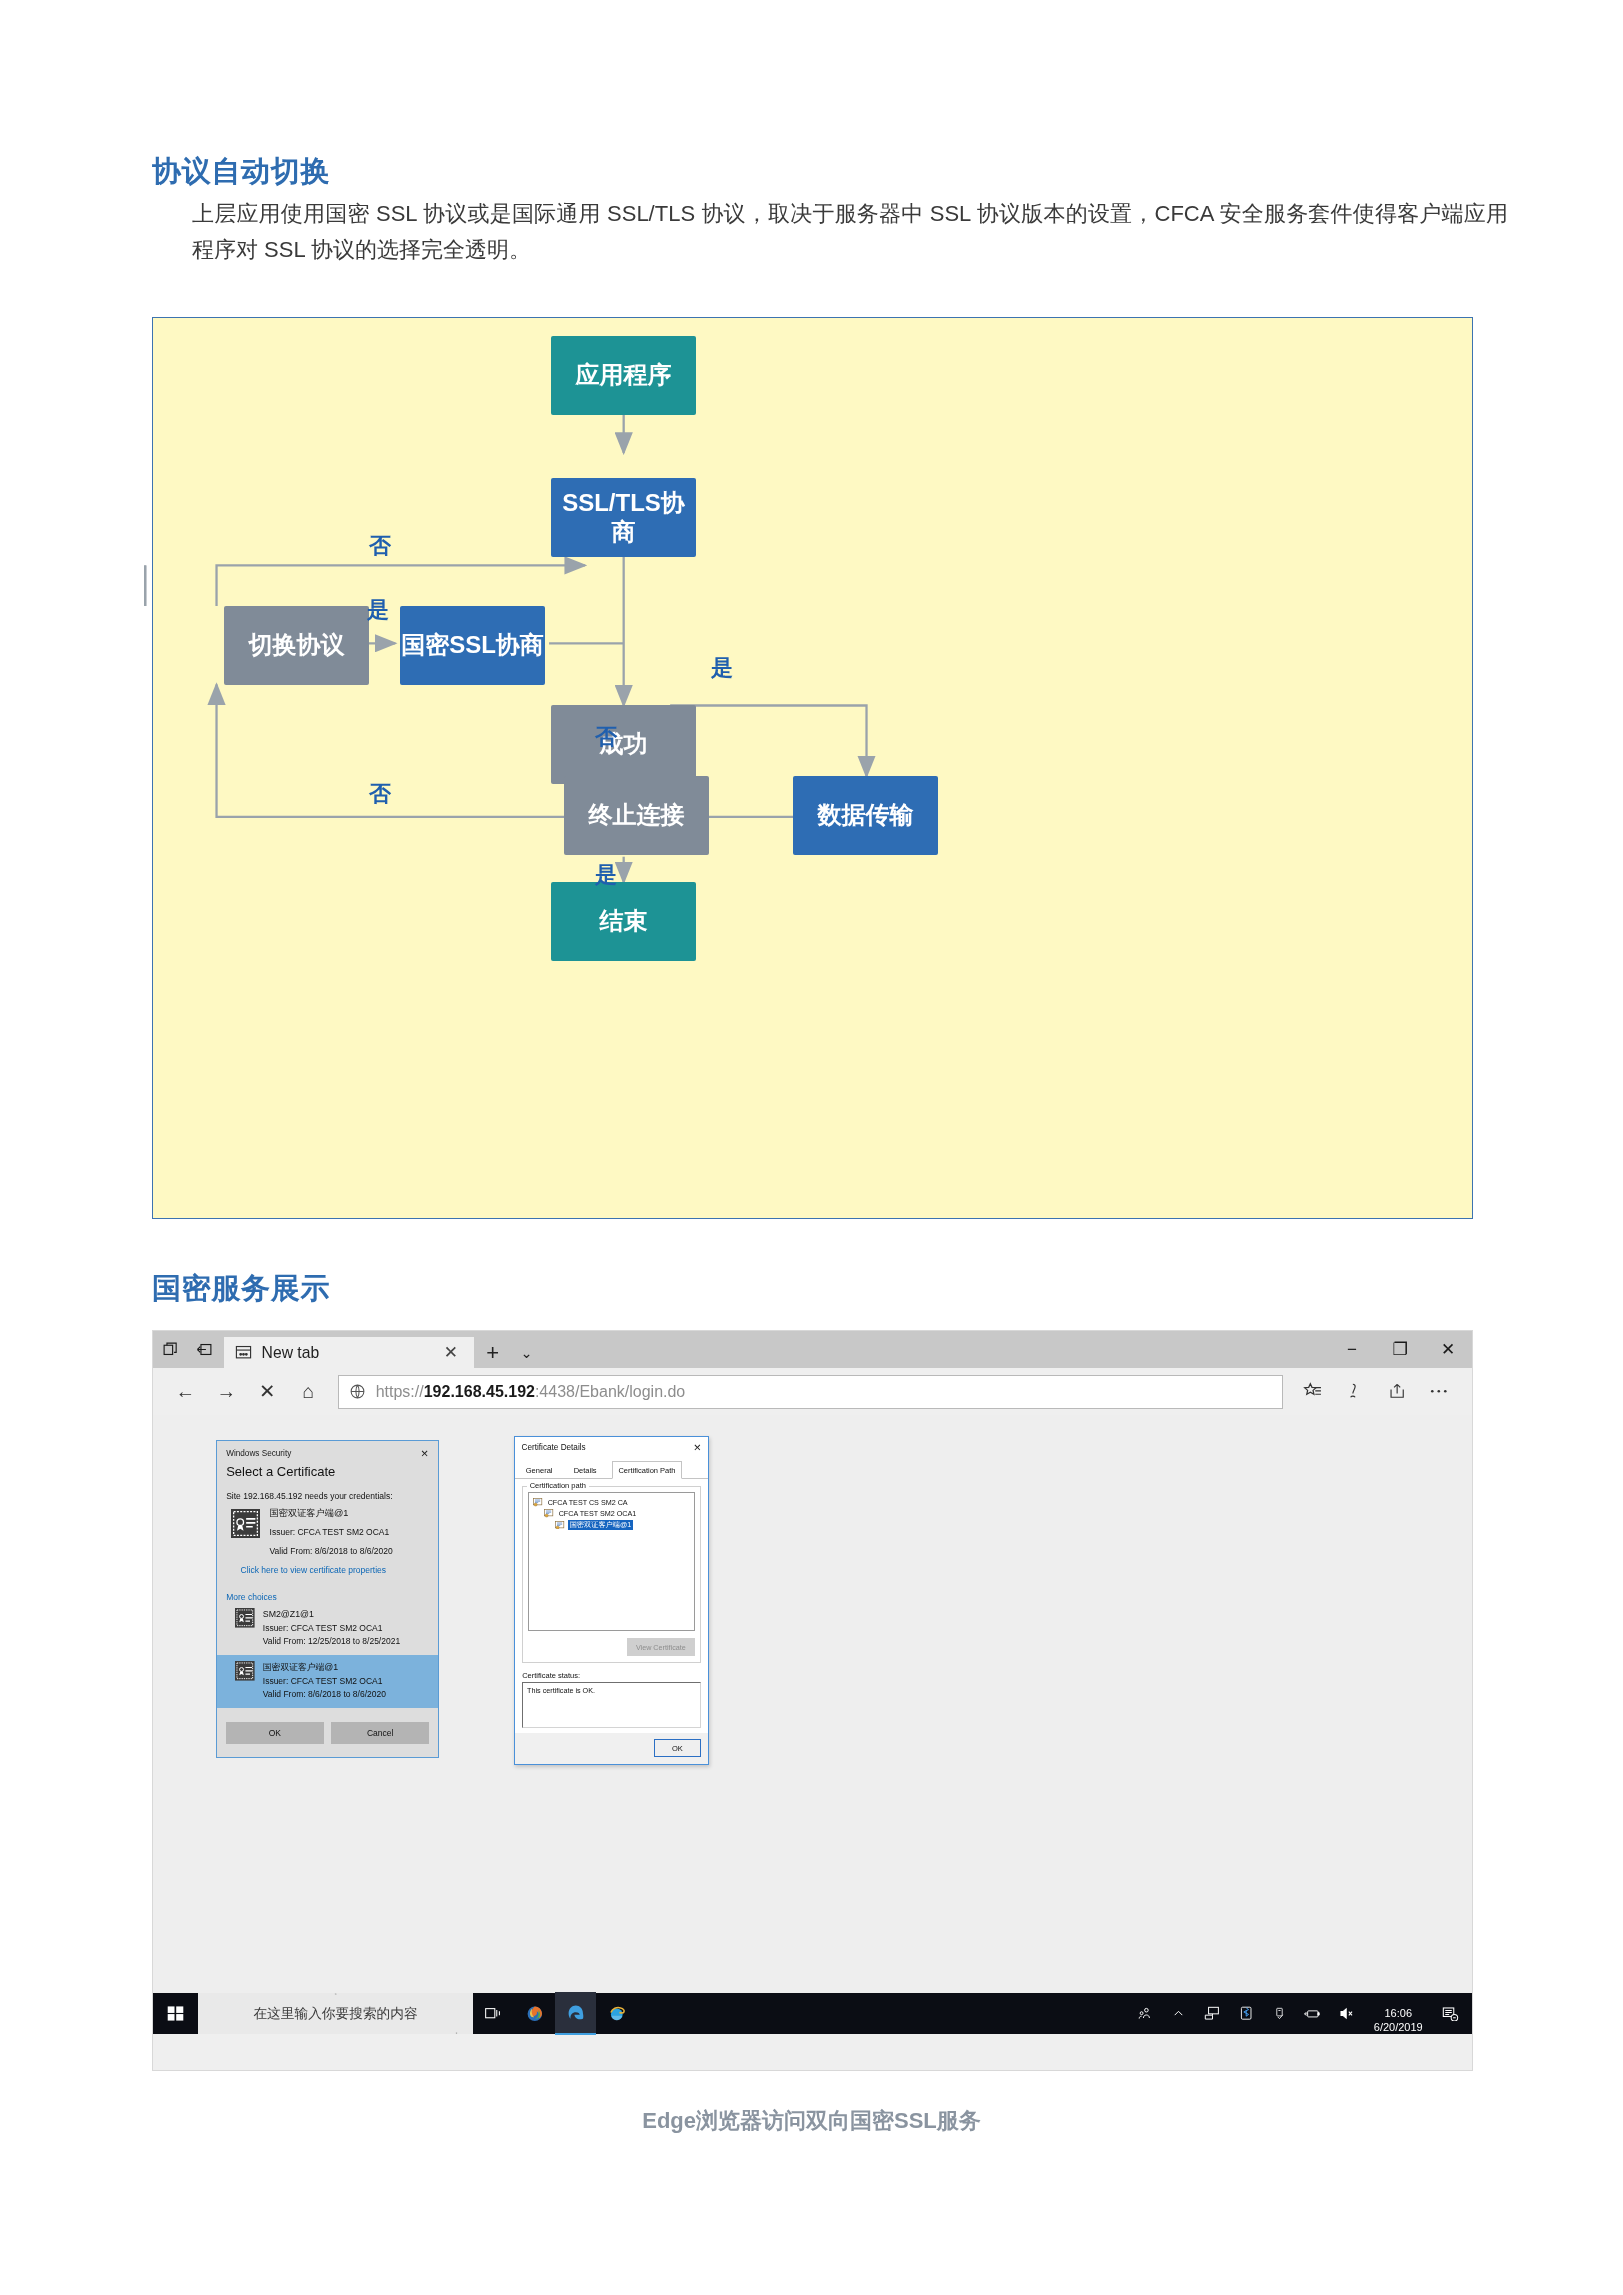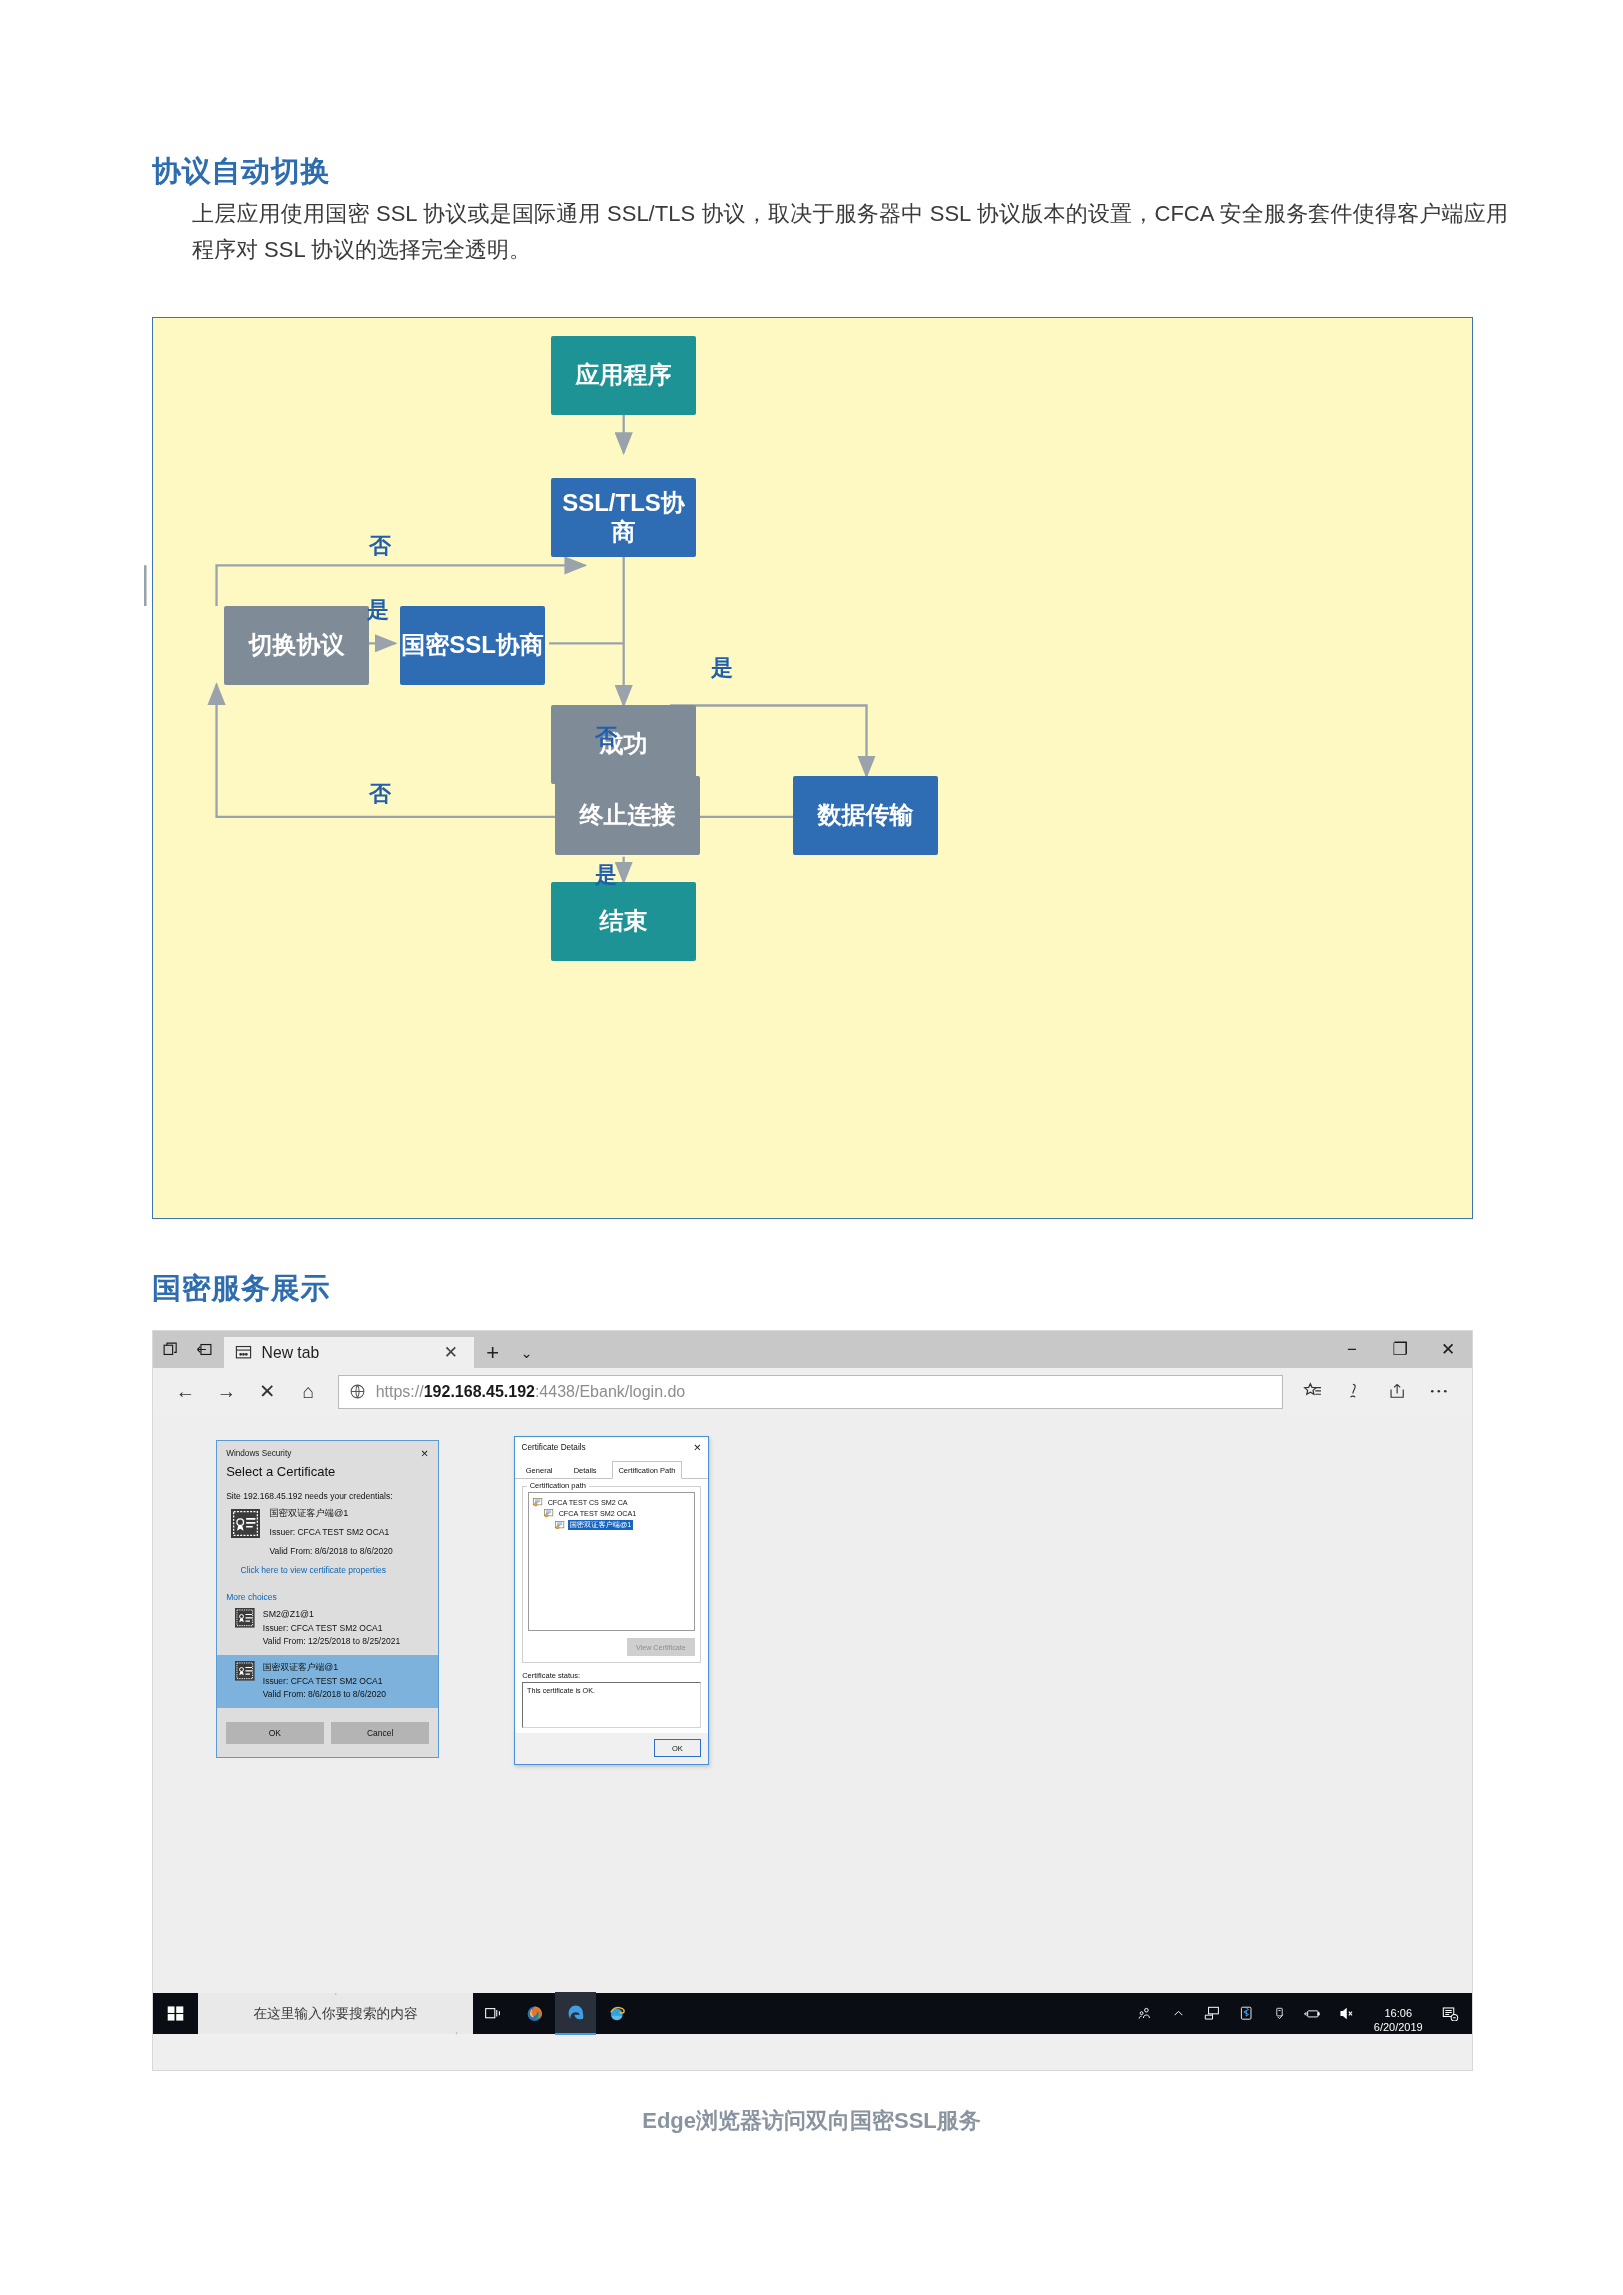--- a/index.html
+++ b/index.html
@@ -205,21 +205,21 @@
     <div class="node n-blue" style="left:398px;top:160px;width:145px;height:79px;">SSL/TLS协商</div>
 
     <div class="node n-gray" style="left:71px;top:288px;width:145px;height:79px;">切换协议</div>
 
     <div class="node n-blue" style="left:247px;top:288px;width:145px;height:79px;">国密SSL协商</div>
 
     <div class="node n-gray" style="left:398px;top:387px;width:145px;height:79px;">成功</div>
 
     <div class="node n-blue" style="left:640px;top:458px;width:145px;height:79px;">数据传输</div>
 
-    <div class="node n-gray" style="left:402px;top:458px;width:145px;height:79px;">终止连接</div>
+    <div class="node n-gray" style="left:411px;top:458px;width:145px;height:79px;">终止连接</div>
 
     <div class="node n-teal" style="left:398px;top:564px;width:145px;height:79px;">结束</div>
 
     <div class="lbl" style="left:216px;top:213px;">否</div>
     <div class="lbl" style="left:214px;top:277px;">是</div>
     <div class="lbl" style="left:558px;top:335px;">是</div>
     <div class="lbl" style="left:442px;top:404px;">否</div>
     <div class="lbl" style="left:216px;top:461px;">否</div>
     <div class="lbl" style="left:442px;top:542px;">是</div>
   </div>

